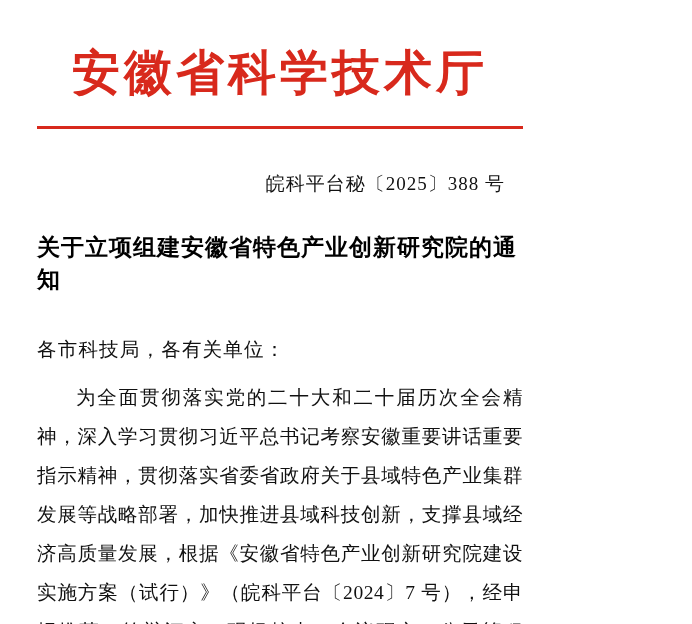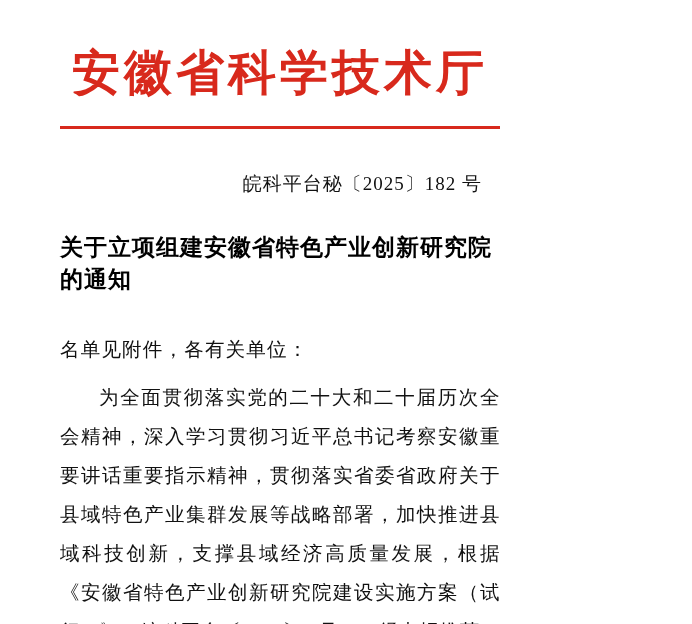--- a/index.html
+++ b/index.html
@@ -13,21 +13,21 @@
     overflow: hidden;
     font-family: "Liberation Serif", "DejaVu Serif", serif;
     color: #000000;
   }
 
   .doc {
     position: relative;
     width: 560px;
     height: 624px;
     box-sizing: border-box;
-    padding: 0 60px;
+    padding: 0 37px;
     background: #ffffff;
   }
 
   
   .masthead {
     padding-top: 46px;
     text-align: center;
   }
   .masthead-title {
     font-family: "DejaVu Serif", "Liberation Serif", serif;
@@ -101,25 +101,25 @@
 
 <div class="doc">
 
   <div class="masthead">
     <div class="masthead-title">安徽省科学技术厅</div>
   </div>
 
   <div class="masthead-rule"></div>
 
   <div class="doc-number-row">
-    <span class="doc-number">皖科平台秘〔2025〕182 号</span>
+    <span class="doc-number">皖科平台秘〔2025〕388 号</span>
   </div>
 
   <div class="doc-title-row">
     <span class="doc-title">关于立项组建安徽省特色产业创新研究院的通知</span>
   </div>
 
   <div class="body-block">
-    <div class="salutation">名单见附件，各有关单位：</div>
+    <div class="salutation">各市科技局，各有关单位：</div>
     <div class="para">为全面贯彻落实党的二十大和二十届历次全会精神，深入学习贯彻习近平总书记考察安徽重要讲话重要指示精神，贯彻落实省委省政府关于县域特色产业集群发展等战略部署，加快推进县域科技创新，支撑县域经济高质量发展，根据《安徽省特色产业创新研究院建设实施方案（试行）》（皖科平台〔2024〕7 号），经申报推荐、答辩评审、现场核查、会议研究、公示等程序，现对安徽省智慧育种等 9 家特色产业创新研究院(以下简称“特色产业研究院”) 予以立项（名单见附件）。有关事项明确如下：</div>
   </div>
 
 </div>
 
 </body></html>

